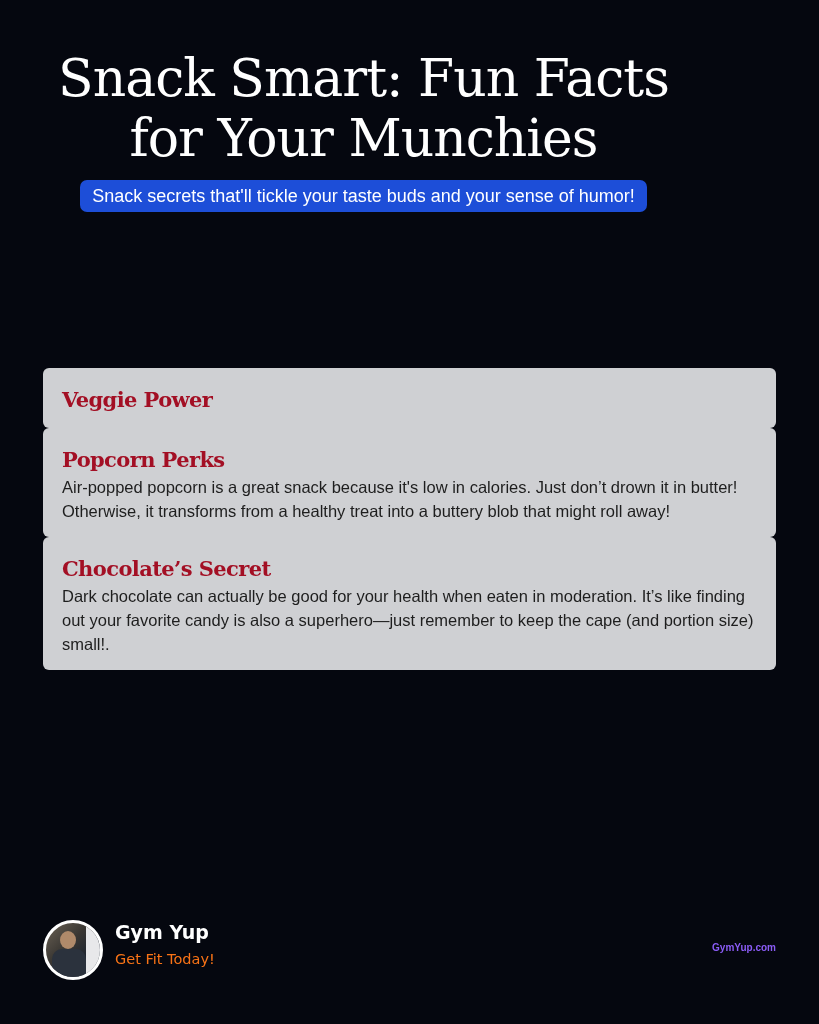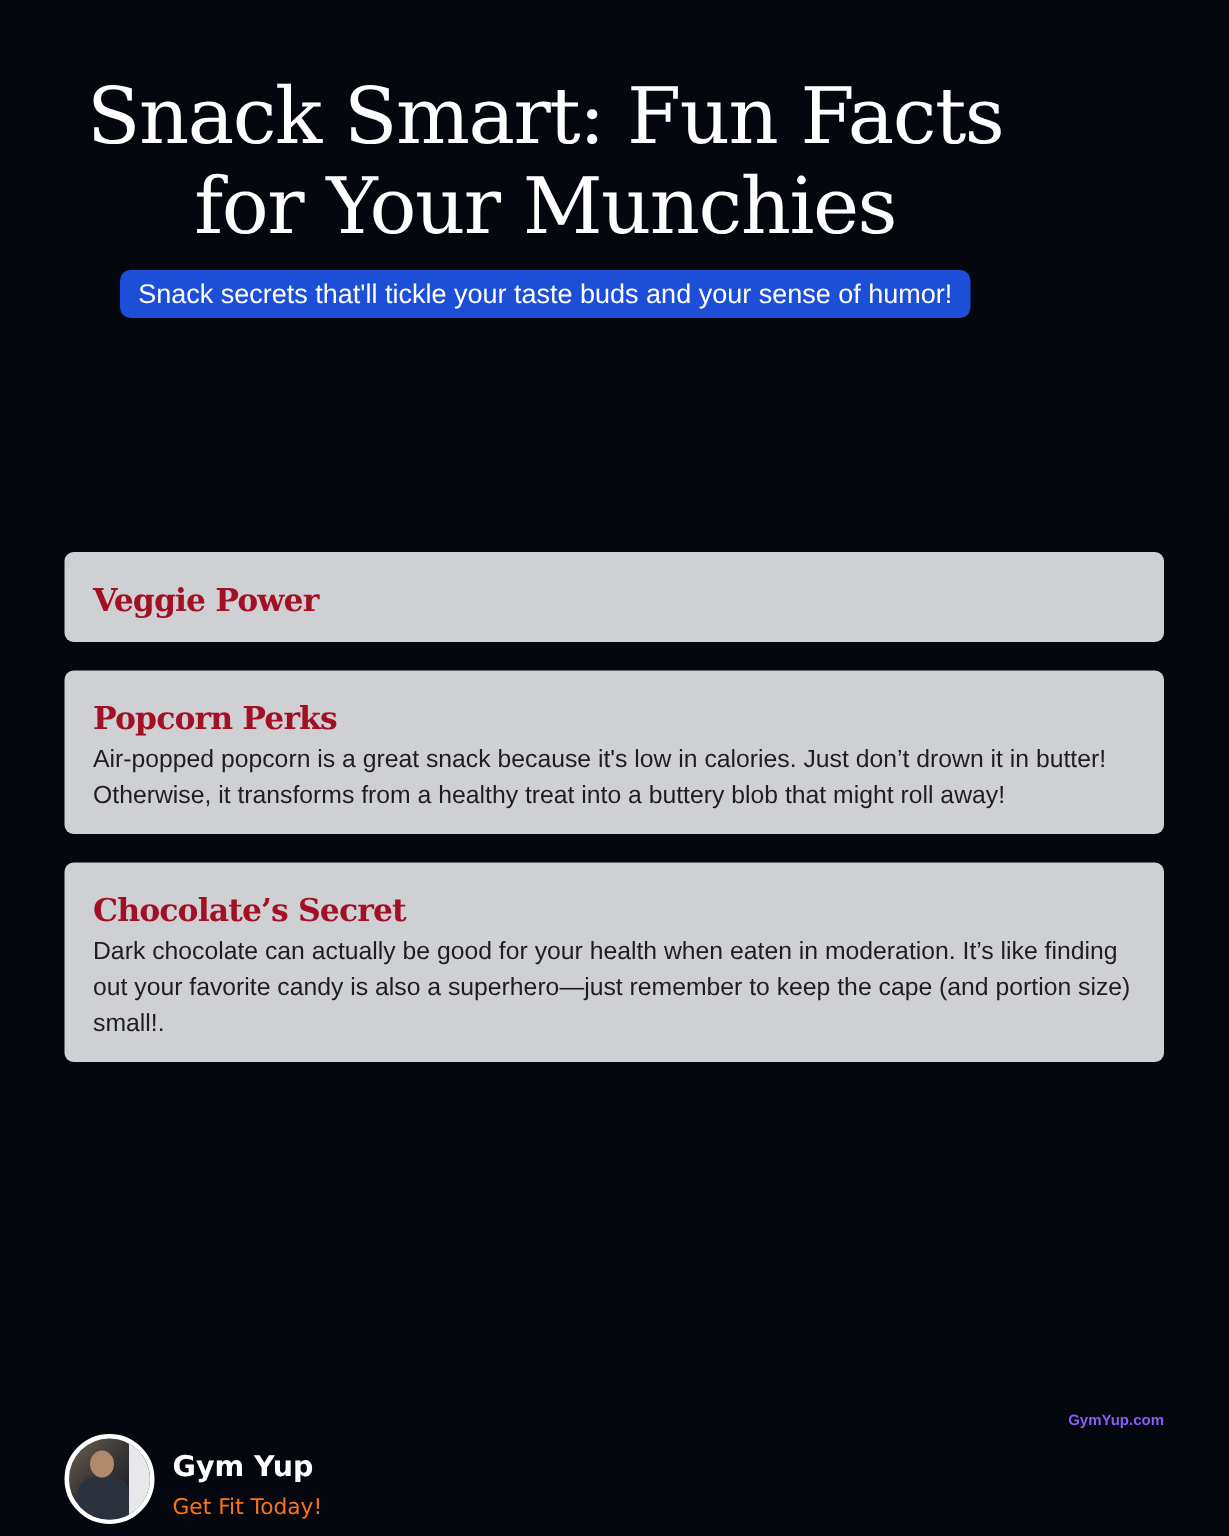--- a/index.html
+++ b/index.html
@@ -47,21 +47,20 @@
     .cards {
       position: absolute;
       left: 43px;
       top: 368px;
       width: 733px;
     }
     .card {
       background: #cfd0d3;
       border-radius: 6px;
       padding: 18px 19px 14px 19px;
-      margin-bottom: 19px;
     }
     .card-title {
       font-family: "DejaVu Serif", serif;
       color: #a30f24;
       font-size: 21px;
       line-height: 28px;
       letter-spacing: -0.6px;
     }
     .card-body {
       font-family: "Liberation Sans", sans-serif;
@@ -75,22 +74,21 @@
       left: 43px;
       top: 920px;
       width: 733px;
       height: 60px;
     }
     .brand {
       position: absolute;
       left: 0;
       top: 0;
       display: flex;
-      align-items: flex-end;
-      margin-top: 36px;
+      align-items: flex-start;
     }
     .avatar {
       width: 60px;
       height: 60px;
       border-radius: 50%;
       border: 3px solid #ffffff;
       background: linear-gradient(135deg, #6b6255 0%, #3a3733 40%, #1d2430 70%, #9ea4ab 100%);
       overflow: hidden;
       position: relative;
     }

